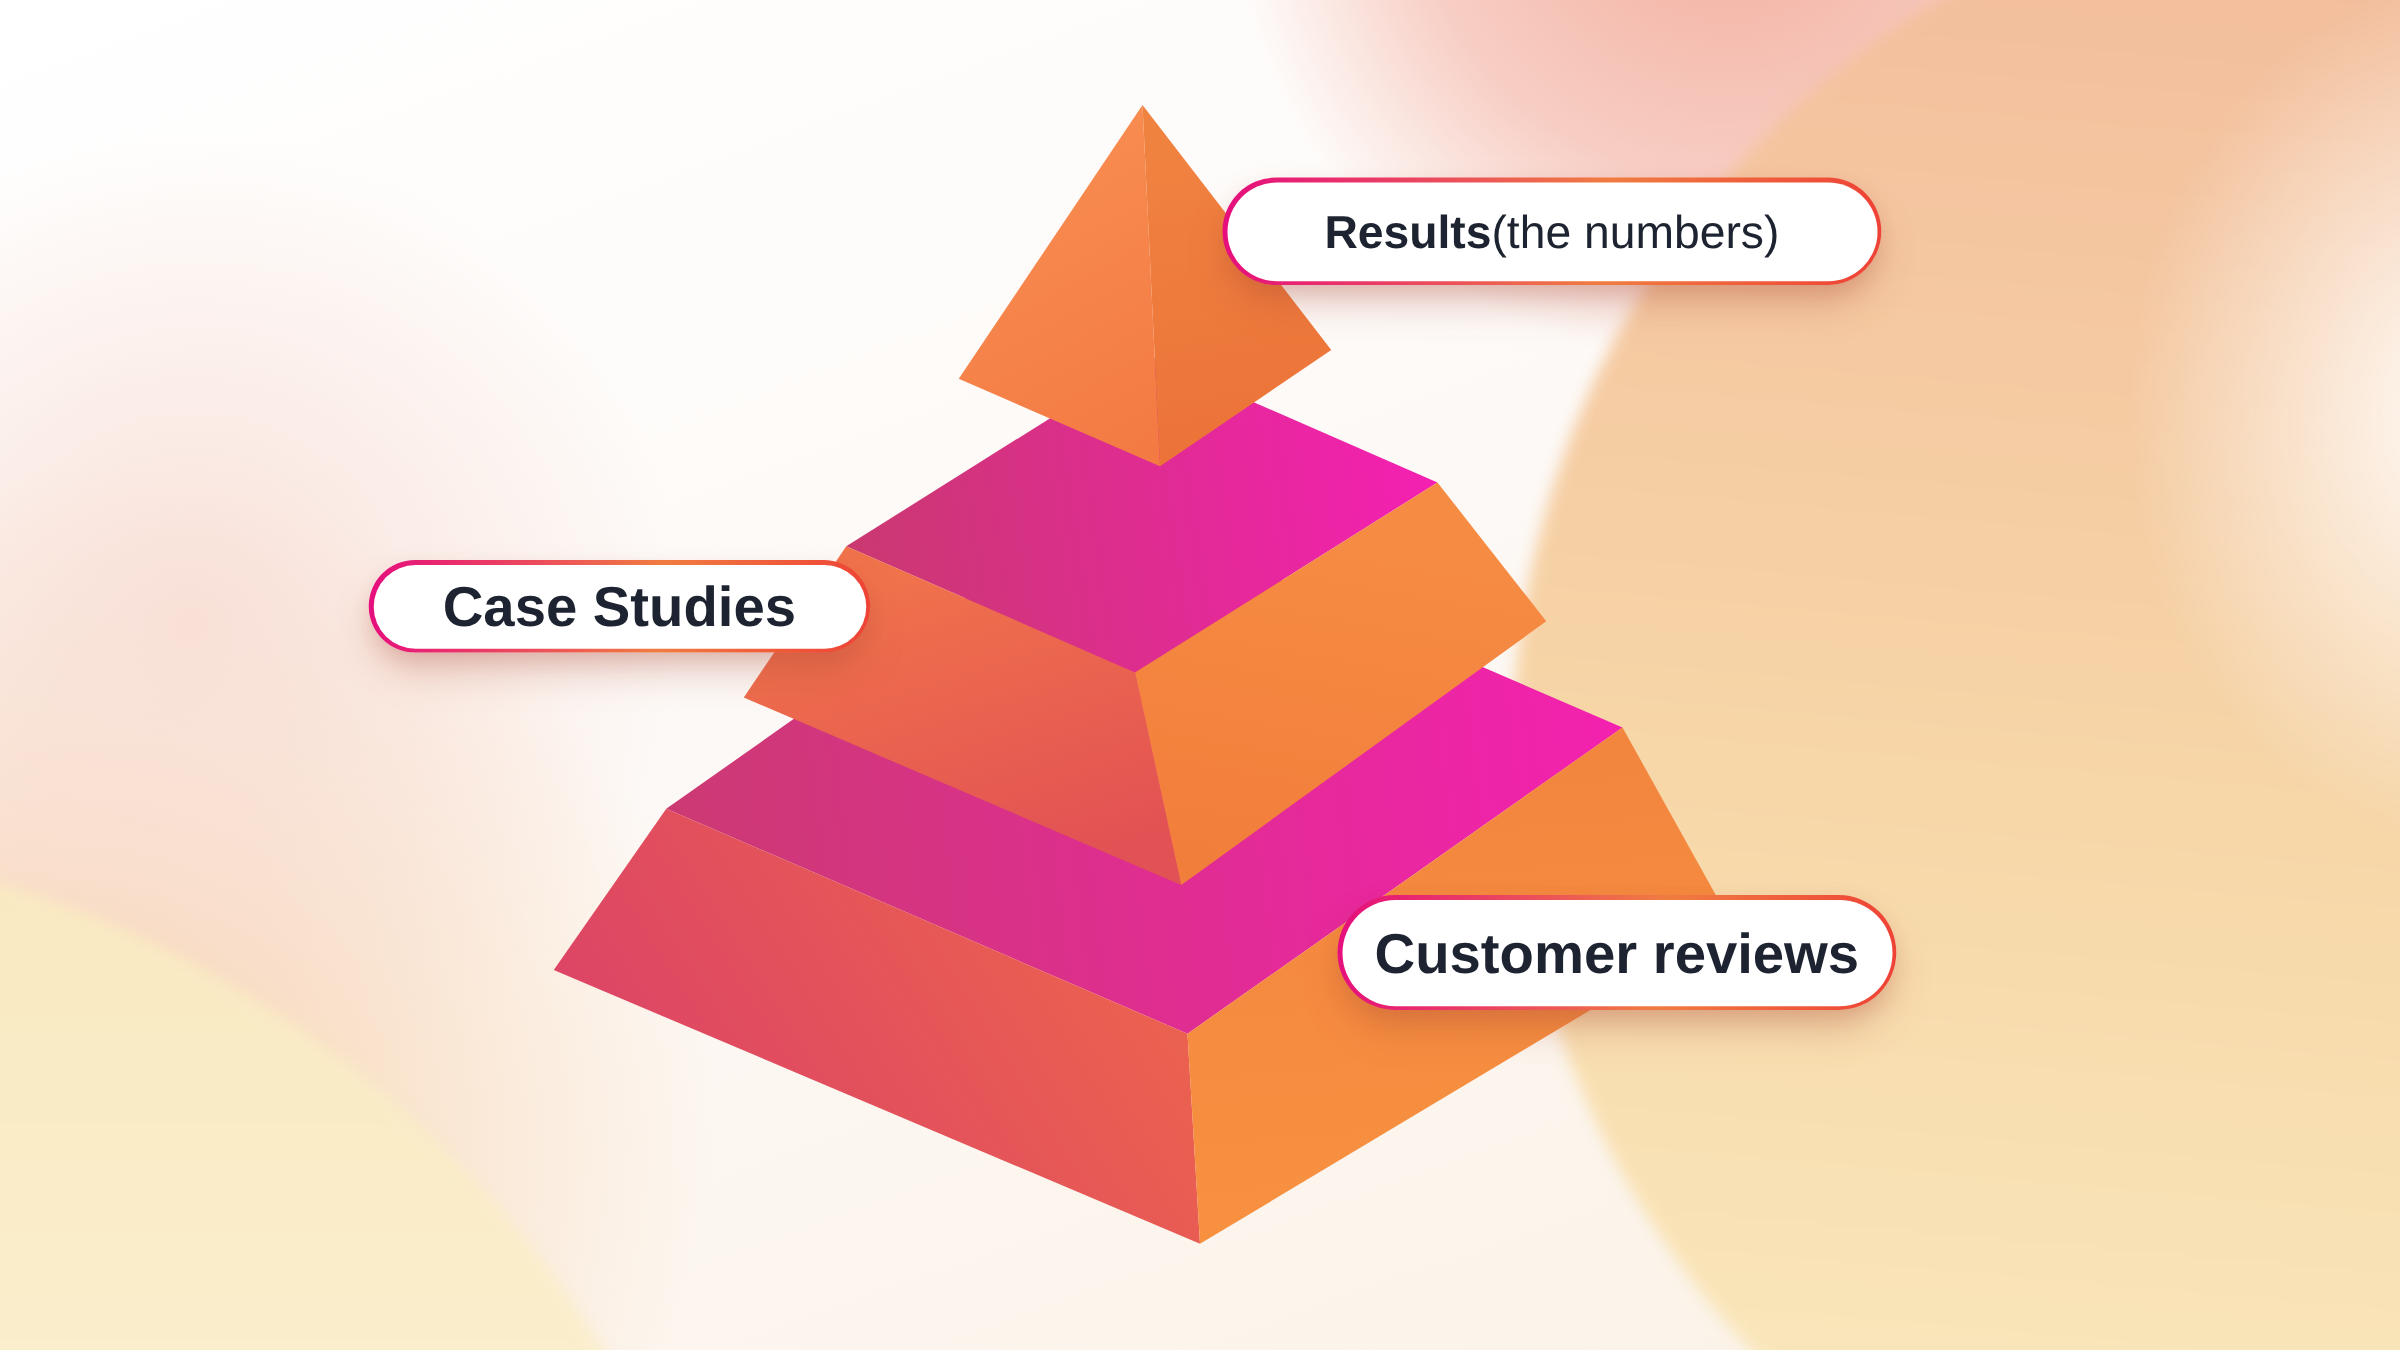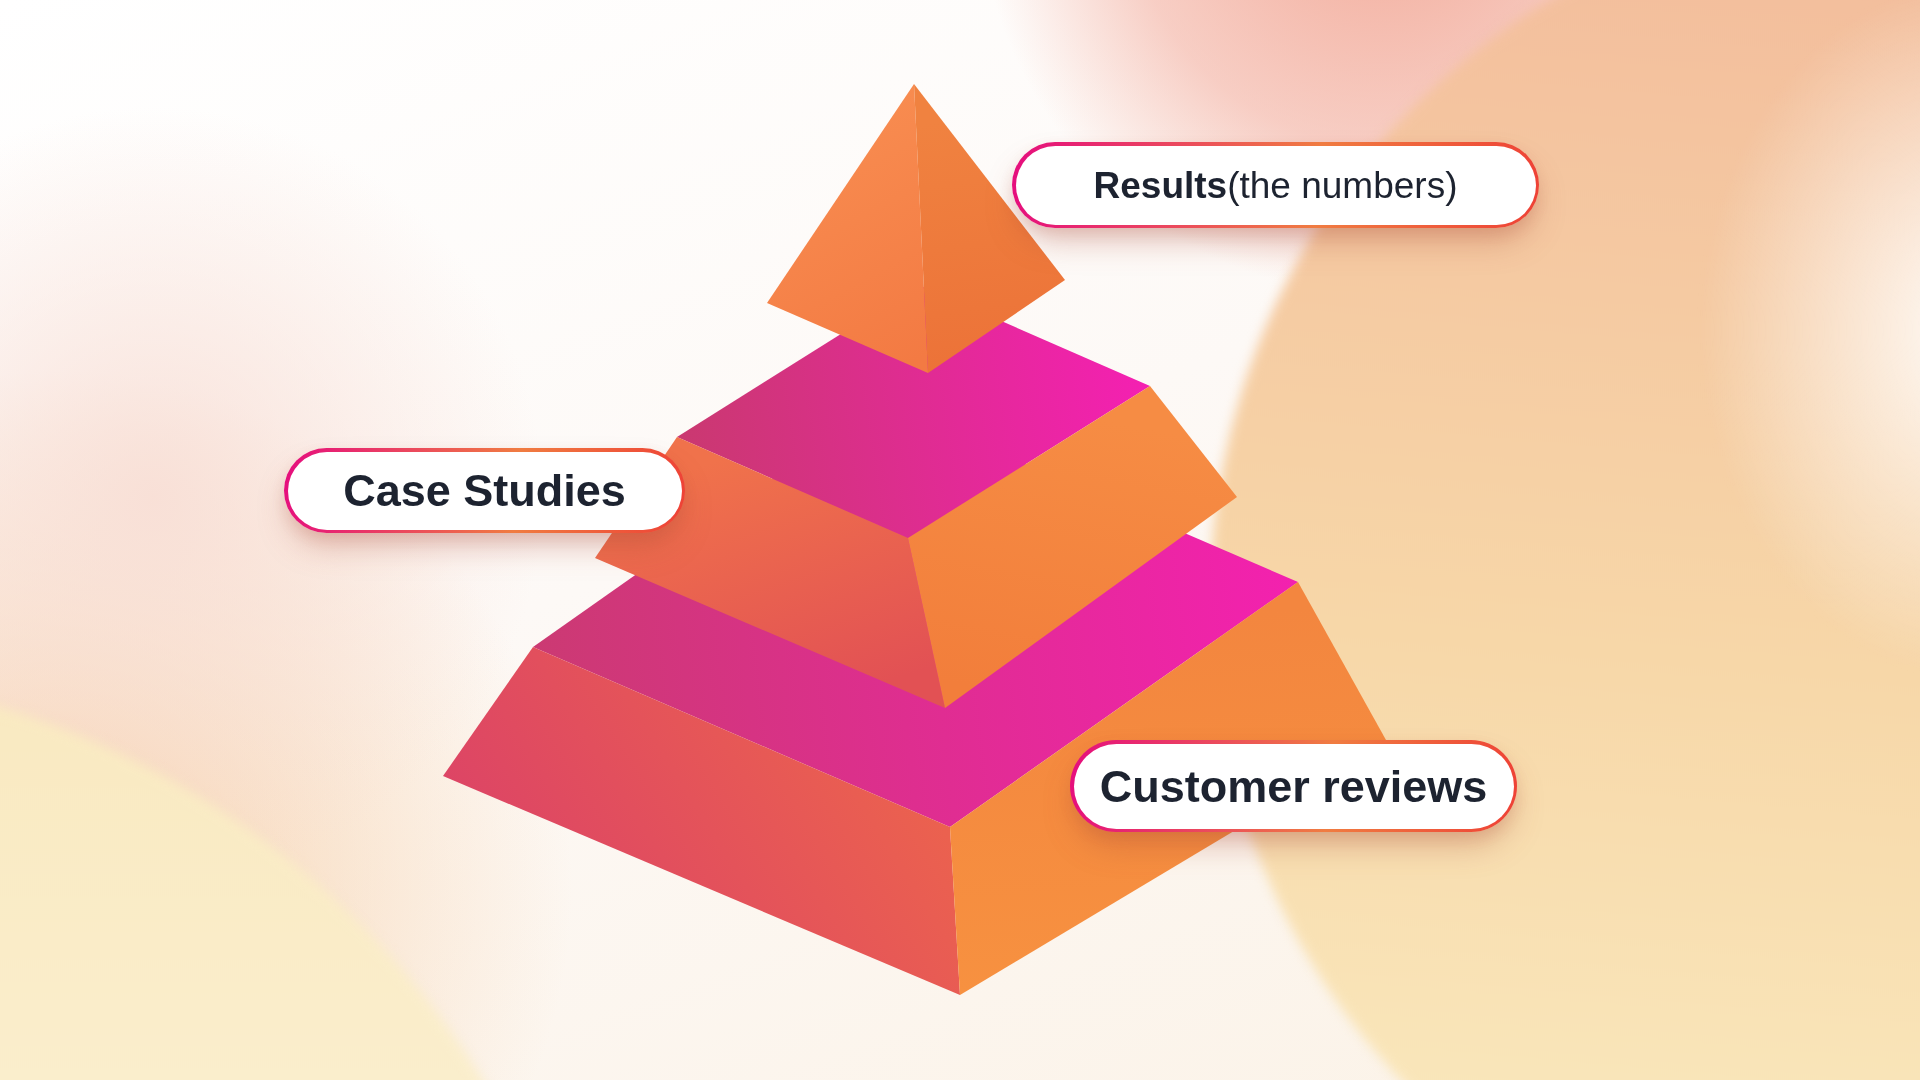--- a/index.html
+++ b/index.html
@@ -33,25 +33,25 @@
   .pill{
     position:absolute;border-radius:999px;padding:3.5px;box-sizing:border-box;
     background:linear-gradient(95deg,#E50D7E 0%,#F07C41 58%,#EE4136 100%);
     box-shadow:0 18px 32px -6px rgba(173,76,56,.35),0 6px 14px rgba(173,76,56,.12);
   }
   .pill-inner{
     width:100%;height:100%;border-radius:999px;background:#FFFFFF;
     display:flex;align-items:center;justify-content:center;
     color:#1D2330;line-height:1;white-space:nowrap;
   }
-  .pill-results{left:1012px;top:142px;width:527px;height:86px;}
+  .pill-results{left:978px;top:142px;width:527px;height:86px;}
   .pill-results .pill-inner{font-size:37px;}
-  .pill-case{left:284px;top:448px;width:401px;height:85px;}
+  .pill-case{left:295px;top:448px;width:401px;height:74px;}
   .pill-case .pill-inner{font-size:45px;}
-  .pill-customer{left:1070px;top:740px;width:447px;height:92px;}
+  .pill-customer{left:1070px;top:716px;width:447px;height:92px;}
   .pill-customer .pill-inner{font-size:45px;}
   .lbl-bold{font-weight:700;}
   .lbl-reg{font-weight:400;text-align:right;}
 </style>
 </head>
 <body>
 
 <div class="stage">
 
   <div class="blob blob-circle-right"></div>

